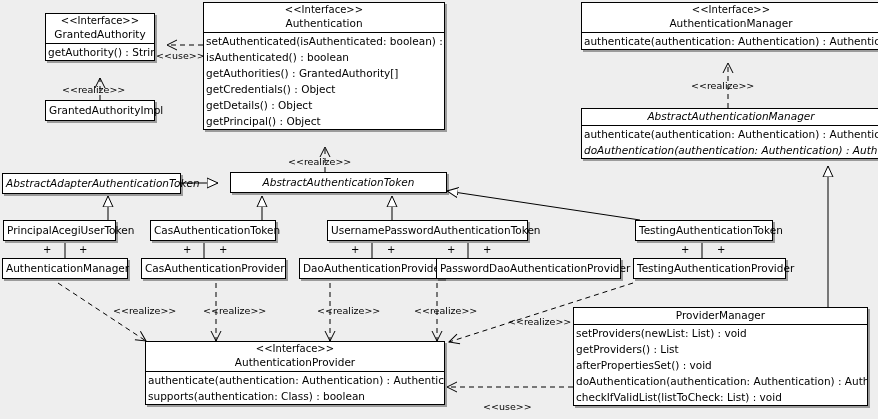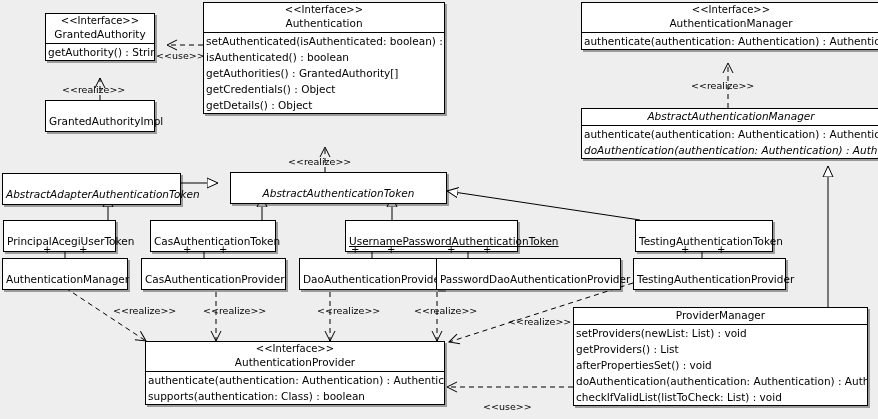--- a/index.html
+++ b/index.html
@@ -82,21 +82,21 @@
   }
   .mult-label {
     position: absolute;
     font-size: 10px;
     color: #000;
     z-index: 6;
     line-height: 10px;
   }
   
   .simple .cls-header {
-    padding: 14px 3px 3px 3px;
+    padding: 3px 3px 3px 3px;
   }
 </style>
 </head>
 <body>
 
 <div id="canvas">
 
   <svg class="edges" viewBox="0 0 878 419">
     <defs>
       <marker id="hollowTri" markerWidth="14" markerHeight="14" refX="11" refY="6" orient="auto" markerUnits="userSpaceOnUse">
@@ -249,20 +249,21 @@
       <span class="cls-stereo">&lt;&lt;Interface&gt;&gt;</span>
       <span class="cls-name">Authentication</span>
     </div>
     <div class="cls-divider"></div>
     <div class="cls-ops">
       <div class="cls-op">setAuthenticated(isAuthenticated: boolean) : void</div>
       <div class="cls-op">isAuthenticated() : boolean</div>
       <div class="cls-op">getAuthorities() : GrantedAuthority[]</div>
       <div class="cls-op">getCredentials() : Object</div>
       <div class="cls-op">getDetails() : Object</div>
+      <div class="cls-op">getPrincipal() : Object</div>
     </div>
   </div>
 
   <div class="uml-class" style="left:581px; top:2px; width:300px;">
     <div class="cls-header">
       <span class="cls-stereo">&lt;&lt;Interface&gt;&gt;</span>
       <span class="cls-name">AuthenticationManager</span>
     </div>
     <div class="cls-divider"></div>
     <div class="cls-ops">
@@ -298,21 +299,21 @@
       <span class="cls-name">PrincipalAcegiUserToken</span>
     </div>
   </div>
 
   <div class="uml-class simple" style="left:150px; top:220px; width:126px;">
     <div class="cls-header">
       <span class="cls-name">CasAuthenticationToken</span>
     </div>
   </div>
 
-  <div class="uml-class simple" style="left:345px; top:220px; width:173px;text-decoration:underline;">
+  <div class="uml-class simple" style="left:327px; top:220px; width:201px;">
     <div class="cls-header">
       <span class="cls-name">UsernamePasswordAuthenticationToken</span>
     </div>
   </div>
 
   <div class="uml-class simple" style="left:635px; top:220px; width:138px;">
     <div class="cls-header">
       <span class="cls-name">TestingAuthenticationToken</span>
     </div>
   </div>

